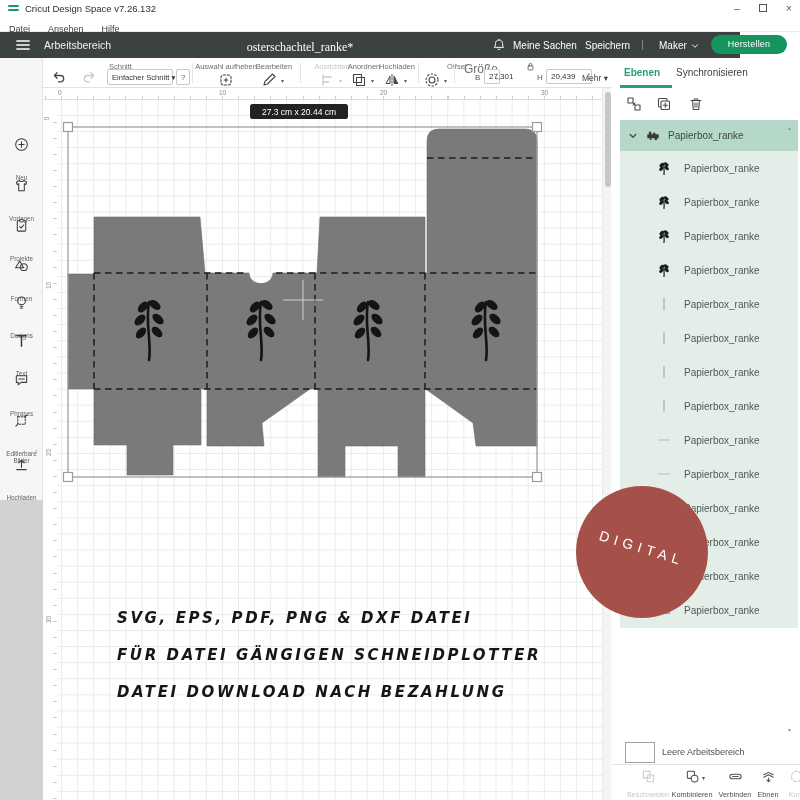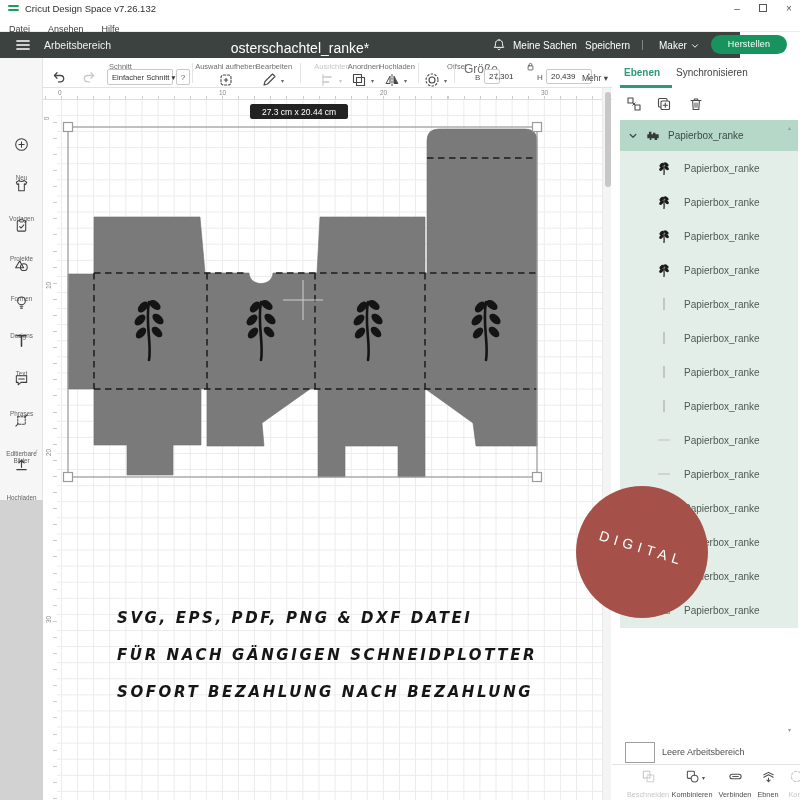--- a/index.html
+++ b/index.html
@@ -17,21 +17,21 @@
   #app-title{left:25px;top:3px;font-size:9.5px;color:#2f2f2f;}
   .winctl{top:1px;width:22px;height:15px;text-align:center;font-size:10px;color:#555;line-height:15px;}
   #ctl-max span{display:inline-block;width:8px;height:8px;border:1px solid #555;margin-top:3px;}
   #menubar{left:0;top:18px;width:800px;height:14px;border-bottom:1px solid #ececec;background:#fff;}
   .menu-item{display:inline-block;font-size:9px;color:#3c3c3c;padding:1px 9px 0 9px;}
 
   
   #appbar{left:0;top:32px;width:740px;height:26px;background:#3b423f;color:#fff;}
   #hamburger{left:15px;top:5px;width:16px;height:16px;color:#fff;}
   #workspace{left:44px;top:7px;font-size:10.5px;color:#f2f2f2;}
-  #doctitle{left:220px;top:8px;width:160px;text-align:center;font-size:14px;color:#fff;}
+  #doctitle{left:220px;top:8px;width:160px;text-align:center;font-size:12px;color:#fff;font-family:Liberation Serif, serif;}
   #bell{left:492px;top:6px;width:14px;height:14px;color:#fff;}
   #mystuff{left:513px;top:8px;font-size:10px;}
   #savebtn{left:585px;top:8px;font-size:10px;}
   #bar-sep{left:641px;top:6px;font-size:11px;color:#8b918e;}
   #machine{left:659px;top:8px;font-size:10px;}
   #machine-chev{left:690px;top:9px;width:10px;height:10px;color:#fff;}
   #makebtn{left:711px;top:3px;width:76px;height:19px;background:#17935d;color:#fff;border-radius:10px;
            font-size:9px;text-align:center;line-height:19px;letter-spacing:.2px;}
 
   
@@ -356,22 +356,22 @@
       <text x="256" y="27" text-anchor="middle" font-size="8.5" fill="#ffffff" font-family="Liberation Sans, sans-serif">27.3  cm x 20.44  cm</text>
     </g>
   </svg>
 
   <div id="vscroll" class="abs">
       <div id="vthumb"></div>
     </div>
 
   <div id="marketing">
       <div class="mkline abs" style="top:565px">SVG, EPS, PDF, PNG &amp; DXF DATEI</div>
-      <div class="mkline abs" style="top:602px">FÜR NACH GÄNGIGEN SCHNEIDPLOTTER</div>
-      <div class="mkline abs" style="top:639px">SOFORT BEZAHLUNG NACH BEZAHLUNG</div>
+      <div class="mkline abs" style="top:602px">FÜR DATEI GÄNGIGEN SCHNEIDPLOTTER</div>
+      <div class="mkline abs" style="top:639px">DATEI DOWNLOAD NACH BEZAHLUNG</div>
     </div>
 
   <div id="panel" class="abs">
     <span class="tab" id="tab-ebenen">Ebenen</span>
     <span class="tab" id="tab-sync">Synchronisieren</span>
     <div id="tab-underline"></div>
 
     <span class="ptool icon" style="left:14px;">
         <svg viewBox="0 0 16 16">
           <rect x="2" y="2" width="5" height="5" fill="none" stroke="currentColor" stroke-width="1.1"></rect>

